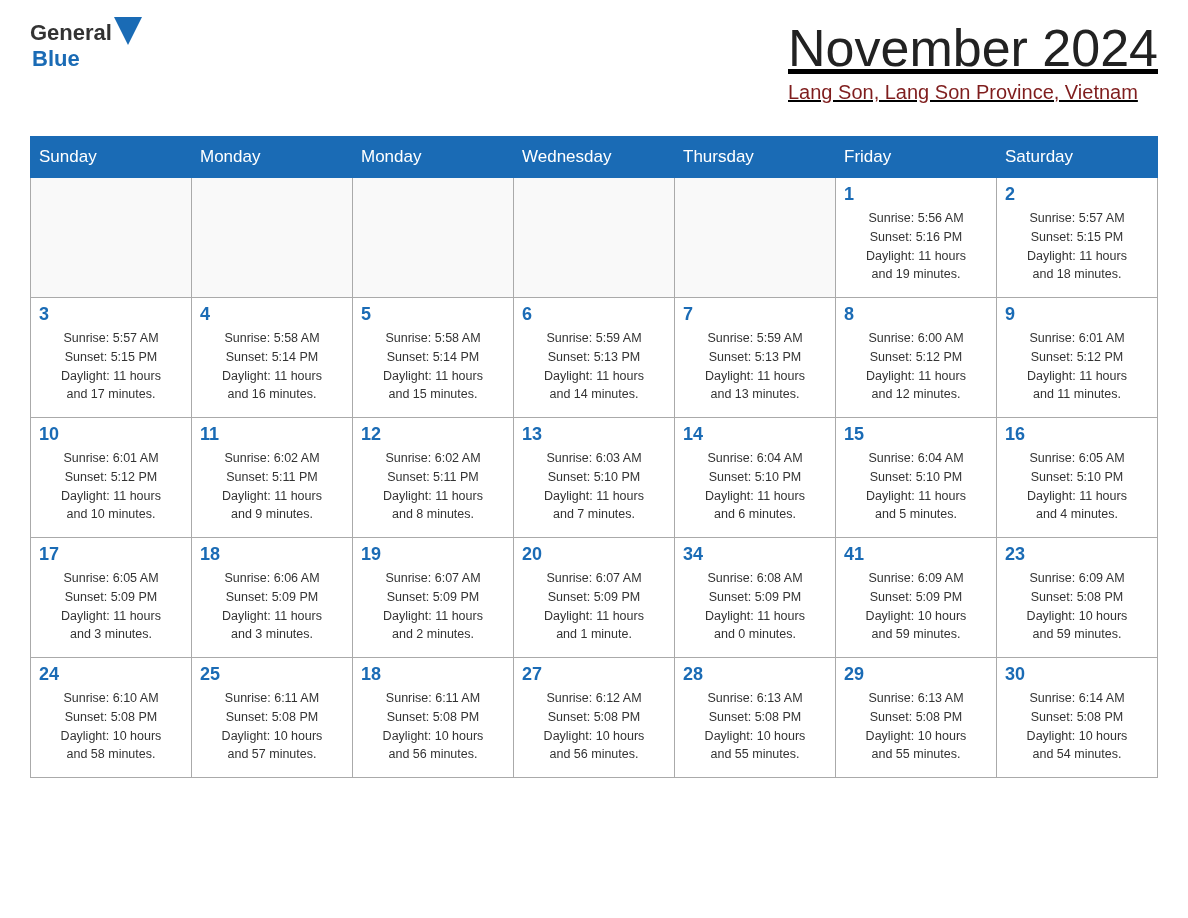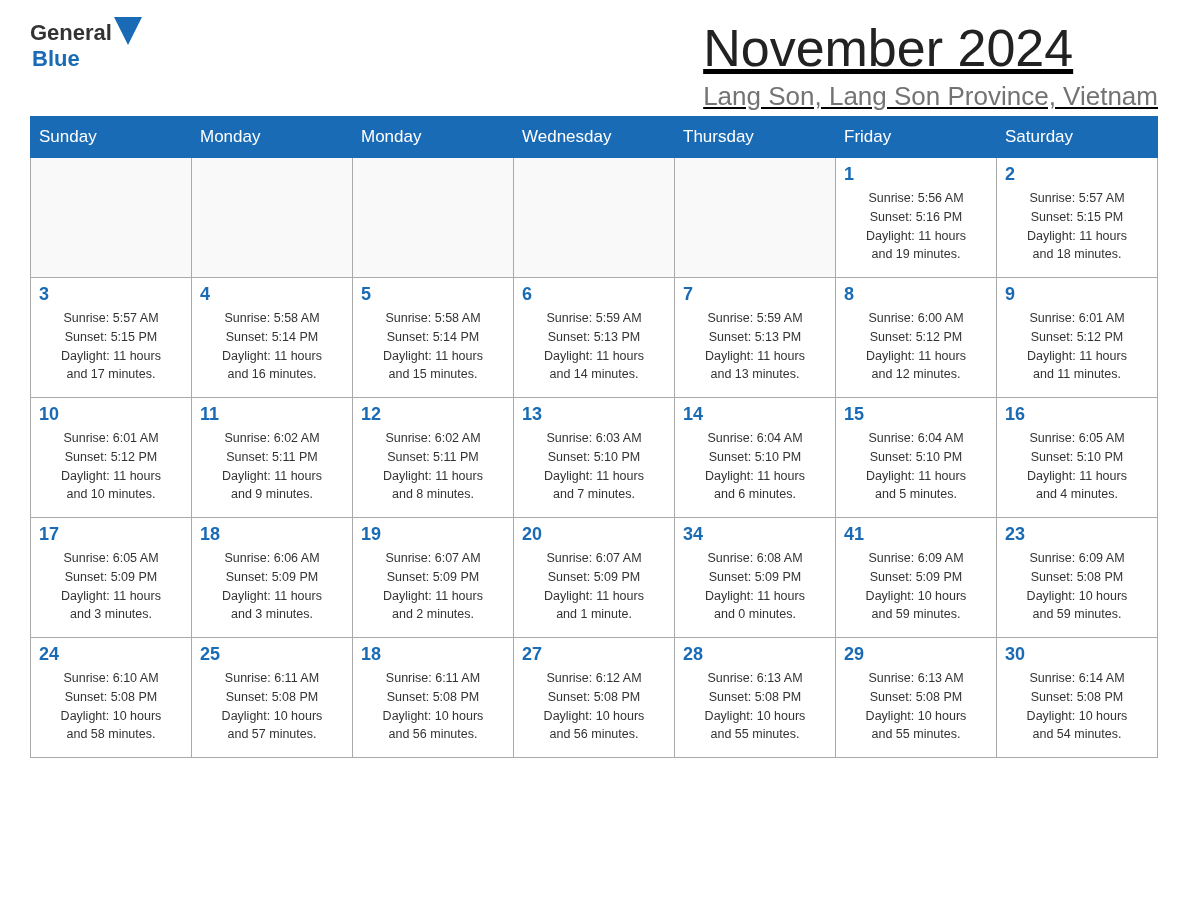--- a/index.html
+++ b/index.html
@@ -7,40 +7,40 @@
       font-family: Arial, sans-serif;
       background: #fff;
       padding: 20px 30px;
       width: 1188px;
       min-height: 918px;
     }
     .header-area {
       display: flex;
       justify-content: space-between;
       align-items: flex-start;
-      margin-bottom: 4px;
+      margin-bottom: 32px;
     }
     .logo-text-general {
       font-size: 22px;
       font-weight: bold;
       color: #333;
     }
     .title-area {
       text-align: left;
       text-decoration: underline;
     }
     .month-title {
       font-size: 52px;
       font-weight: normal;
       color: #222;
       line-height: 1.1;
     }
     .location-subtitle {
-      font-size: 26px;
-      color: #737373;
+      font-size: 20px;
+      color: #7f1d1d;
       margin-top: 4px;
     }
     .calendar {
       width: 100%;
       border-collapse: collapse;
       border-radius: 19px;
     }
     .calendar th {
       background: #1a6bb5;
       color: #fff;

